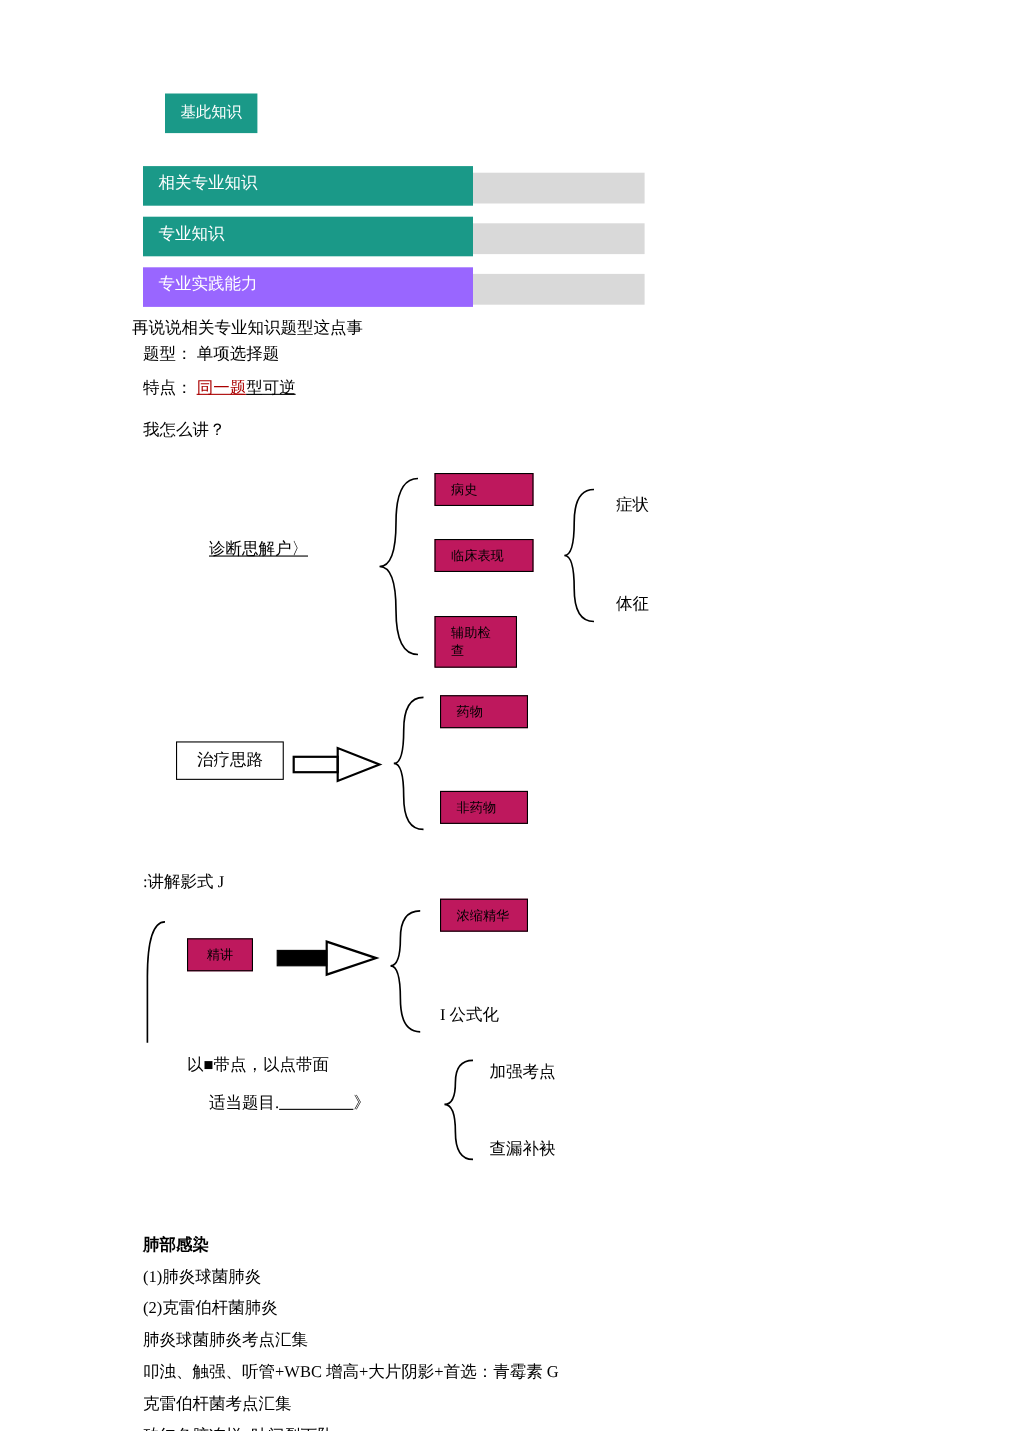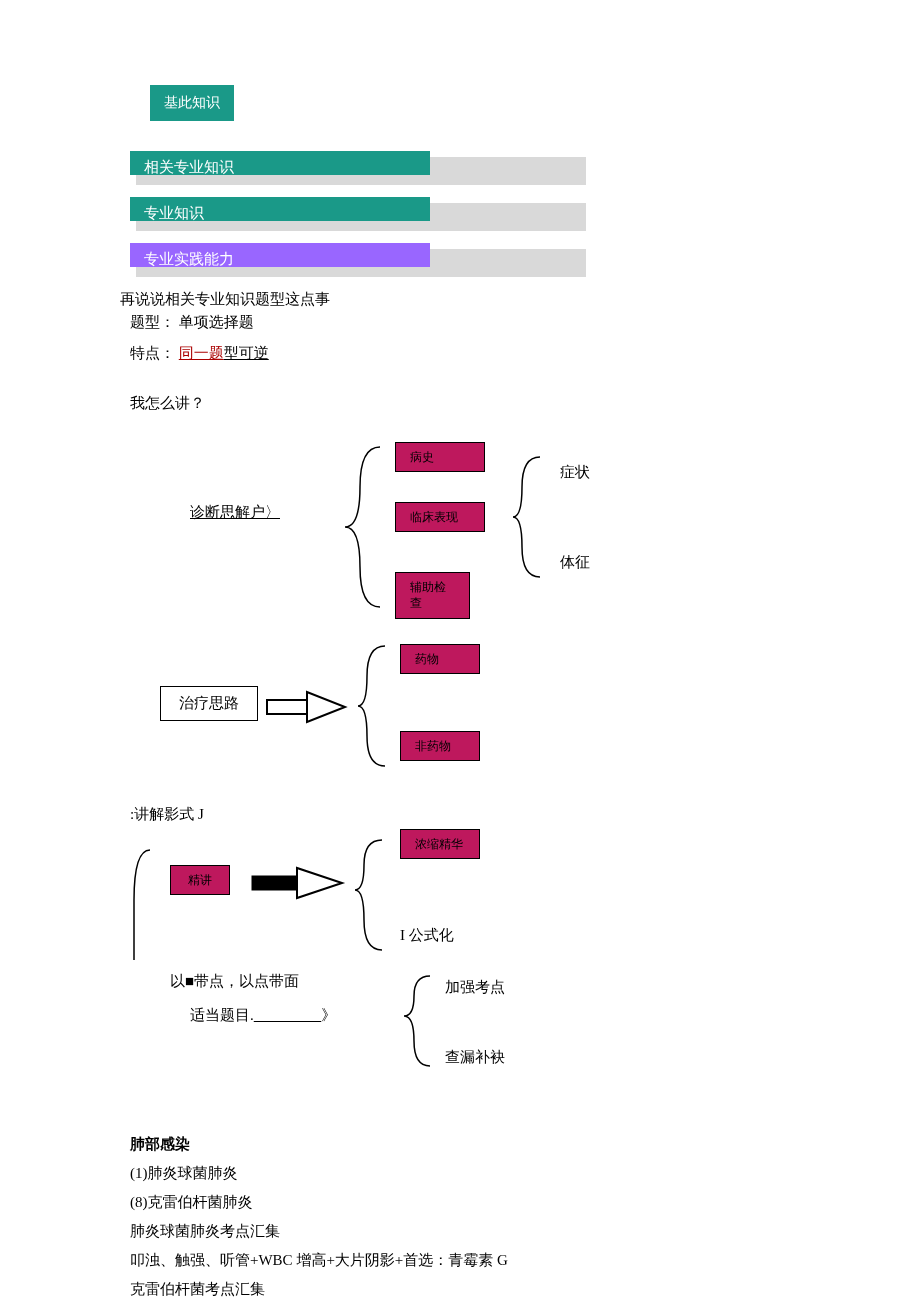--- a/index.html
+++ b/index.html
@@ -33,21 +33,21 @@
   .bar-back {
     position: absolute;
     left: 6px; top: 6px;
     height: 28px;
     width: 450px;
     background: #d9d9d9;
   }
   .bar-front {
     position: absolute;
     left: 0; top: 0;
-    height: 24px;
+    height: 36px;
     width: 300px;
     color: #fff;
     padding: 6px 14px;
     font-size: 15px;
   }
   .bar-teal { background: #1a9988; }
   .bar-purple { background: #9966ff; }
 
   .txt { margin: 4px 0; }
   .line1 { margin-top: 2px; }
@@ -115,21 +115,21 @@
 
   <div class="txt line1" style="margin-left:-10px;">再说说相关专业知识题型这点事</div>
   <div class="txt" style="margin-top:-2px;">
     <span>题型：</span>
     <span>单项选择题</span>
   </div>
   <div class="txt" style="margin-top:10px;">
     <span>特点：</span>
     <span class="link">同一题</span><span class="link2">型可逆</span>
   </div>
-  <div class="txt" style="margin-top:29px;">我怎么讲？</div>
+  <div class="txt" style="margin-top:17px;">我怎么讲？</div>
 
   <div class="diagram">
     <span class="node-link" style="left:60px; top:70px;">诊断思解户〉</span>
 
     <svg class="brace" style="left:210px; top:10px;" width="50" height="170">
       <path d="M40 5 Q20 5 20 45 Q20 85 5 85 Q20 85 20 125 Q20 165 40 165" stroke="#000" stroke-width="1.5" fill="none"></path>
     </svg>
 
     <div class="smallbox" style="left:265px; top:10px; width:90px;">病史</div>
     <div class="smallbox" style="left:265px; top:70px; width:90px;">临床表现</div>
@@ -190,21 +190,21 @@
       <path d="M30 5 Q14 5 14 25 Q14 45 4 45 Q14 45 14 70 Q14 95 30 95" stroke="#000" stroke-width="1.5" fill="none"></path>
     </svg>
 
     <span class="plainlabel" style="left:315px; top:6px;">加强考点</span>
     <span class="plainlabel" style="left:315px; top:76px;">查漏补袂</span>
   </div>
 
   <div class="content">
     <p class="bold">肺部感染</p>
     <p>(1)肺炎球菌肺炎</p>
-    <p>(8)克雷伯杆菌肺炎</p>
+    <p>(2)克雷伯杆菌肺炎</p>
     <p>肺炎球菌肺炎考点汇集</p>
     <p>叩浊、触强、听管+WBC 增高+大片阴影+首选：青霉素 G</p>
     <p>克雷伯杆菌考点汇集</p>
     <p>砖红色胶冻样+叶间裂下坠。</p>
 
   </div>
 
 </div>
 
 </body></html>

